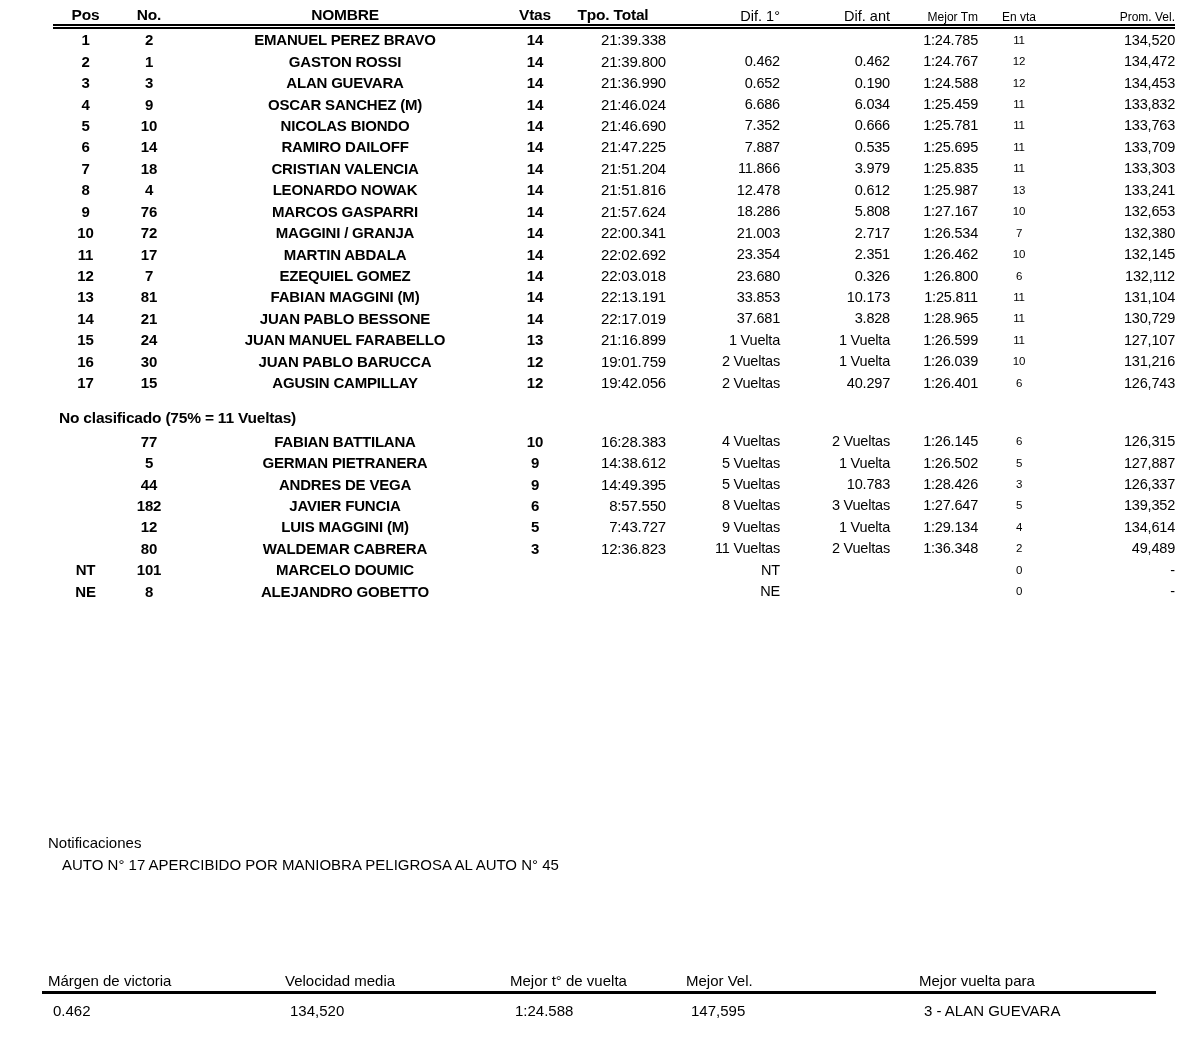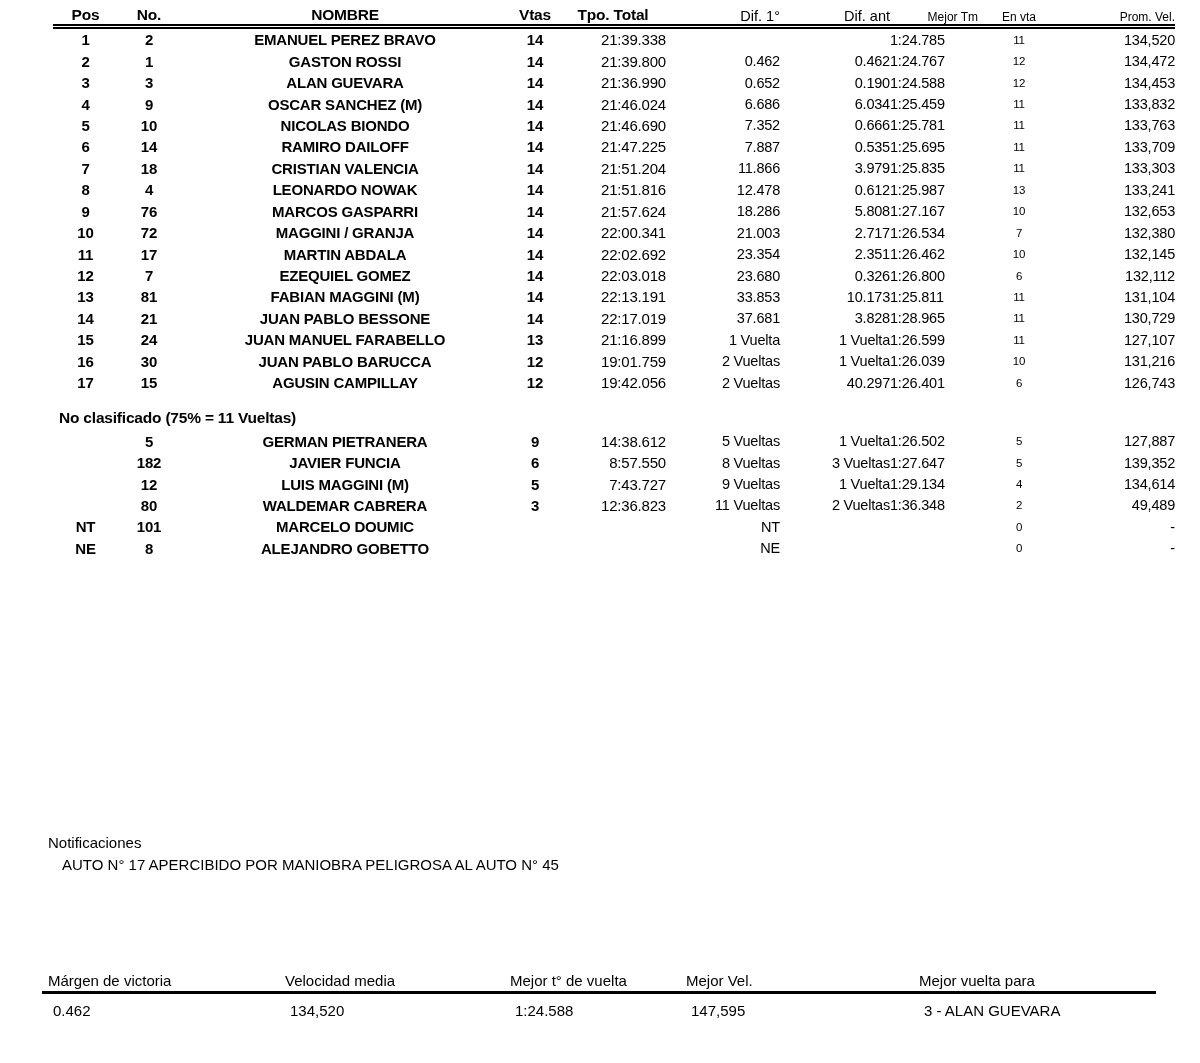--- a/index.html
+++ b/index.html
@@ -14,21 +14,21 @@
   .hdr-mid   { font-weight:normal; font-size:14.5px; }
   .hdr-small { font-weight:normal; font-size:12px; }
 
   tbody td { height:21.45px; font-size:14.5px; letter-spacing:-0.2px; }
   .al-c { text-align:center; }
   .al-r { text-align:right; }
   .c-pos, .c-no, .c-vtas { font-weight:bold; font-size:15px; text-align:center; }
   .c-nombre { font-weight:bold; font-size:15px; text-align:center; }
   .c-tpo { font-weight:normal; font-size:15px; text-align:right; padding-right:3px; }
   .c-dif1, .c-difant { text-align:right; padding-right:2px; }
-  .c-mejortm { padding-right:2px; }
+  .c-mejortm { text-align:right; padding-right:2px; }
   .c-envta { font-size:11.5px; text-align:center; }
   .c-promvel { text-align:right; padding-right:36px; }
   th.c-promvel-h { text-align:right; padding-right:30px; }
 
   tr.gap-row td { height:13px; }
   tr.section-row td { height:24px; font-weight:bold; font-size:15.5px; text-align:left; padding-left:6px; letter-spacing:-0.2px; }
 
   
   .notifications { position:absolute; left:48px; top:834px; font-size:15px; }
   .notifications .notif-line { margin-top:5px; padding-left:14px; }
@@ -287,29 +287,53 @@
       <tr class="gap-row">
           <td colspan="10"></td>
         </tr>
       <tr class="section-row">
         <td colspan="10">No clasificado (75% = 11 Vueltas)</td>
       </tr>
     </tbody>
     <tbody id="not-classified-body">
         <tr>
       <td class="c-pos"></td>
+      <td class="c-no">77</td>
+      <td class="c-nombre">FABIAN BATTILANA</td>
+      <td class="c-vtas">10</td>
+      <td class="c-tpo">16:28.383</td>
+      <td class="c-dif1">4 Vueltas</td>
+      <td class="c-difant">2 Vueltas</td>
+      <td class="c-mejortm">1:26.145</td>
+      <td class="c-envta">6</td>
+      <td class="c-promvel">126,315</td>
+    </tr>
+        <tr>
+      <td class="c-pos"></td>
       <td class="c-no">5</td>
       <td class="c-nombre">GERMAN PIETRANERA</td>
       <td class="c-vtas">9</td>
       <td class="c-tpo">14:38.612</td>
       <td class="c-dif1">5 Vueltas</td>
       <td class="c-difant">1 Vuelta</td>
       <td class="c-mejortm">1:26.502</td>
       <td class="c-envta">5</td>
       <td class="c-promvel">127,887</td>
+    </tr>
+        <tr>
+      <td class="c-pos"></td>
+      <td class="c-no">44</td>
+      <td class="c-nombre">ANDRES DE VEGA</td>
+      <td class="c-vtas">9</td>
+      <td class="c-tpo">14:49.395</td>
+      <td class="c-dif1">5 Vueltas</td>
+      <td class="c-difant">10.783</td>
+      <td class="c-mejortm">1:28.426</td>
+      <td class="c-envta">3</td>
+      <td class="c-promvel">126,337</td>
     </tr>
         <tr>
       <td class="c-pos"></td>
       <td class="c-no">182</td>
       <td class="c-nombre">JAVIER FUNCIA</td>
       <td class="c-vtas">6</td>
       <td class="c-tpo">8:57.550</td>
       <td class="c-dif1">8 Vueltas</td>
       <td class="c-difant">3 Vueltas</td>
       <td class="c-mejortm">1:27.647</td>

